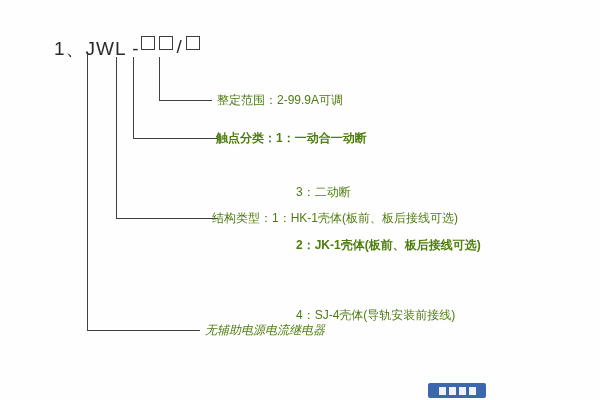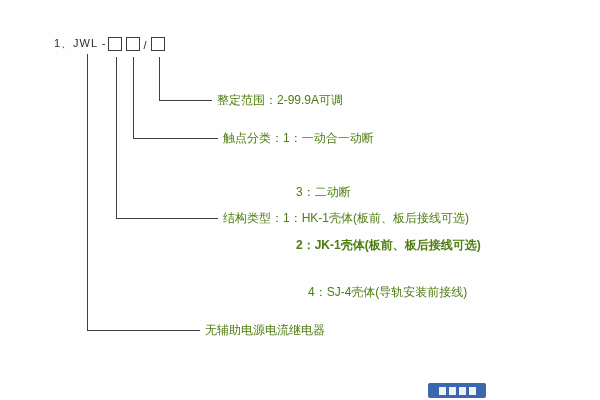--- a/index.html
+++ b/index.html
@@ -13,26 +13,26 @@
     width: 600px;
     height: 400px;
     background: #fefefe;
     overflow: hidden;
     color: #333333;
   }
   .title {
     position: absolute;
     left: 54px;
     top: 36px;
-    font-size: 11px;
+    font-size: 19px;
     letter-spacing: 1px;
     color: #2b2b2b;
     white-space: nowrap;
     display: flex;
-    align-items: flex-end;
+    align-items: flex-start;
   }
   .box {
     display: inline-block;
     width: 12px;
     height: 12px;
     border: 1px solid #3c3c3c;
     margin: 0 2px;
     background: #ffffff;
   }
   .slash {
@@ -95,28 +95,28 @@
   <div class="hline" style="left:116px; top:218px; width:102px;"></div>
 
   <div class="vline" style="left:133px; top:57px; height:81px;"></div>
   <div class="hline" style="left:133px; top:138px; width:85px;"></div>
 
   <div class="vline" style="left:159px; top:57px; height:43px;"></div>
   <div class="hline" style="left:159px; top:100px; width:53px;"></div>
 
   <div class="label" style="left:217px; top:92px;">整定范围：2-99.9A可调</div>
 
-  <div class="label" style="left:223px; top:130px;">触点分类：1：一动合一动断</div>
+  <div class="label" style="left:216px; top:130px;font-weight:bold;">触点分类：1：一动合一动断</div>
   <div class="label" style="left:296px; top:184px;text-align:right;">3：二动断</div>
 
-  <div class="label" style="left:223px; top:210px;">结构类型：1：HK-1壳体(板前、板后接线可选)</div>
+  <div class="label" style="left:212px; top:210px;">结构类型：1：HK-1壳体(板前、板后接线可选)</div>
   <div class="label" style="left:296px; top:237px;font-weight:bold;">2：JK-1壳体(板前、板后接线可选)</div>
-  <div class="label" style="left:296px; top:284px;margin-left:12px;">4：SJ-4壳体(导轨安装前接线)</div>
+  <div class="label" style="left:296px; top:307px;">4：SJ-4壳体(导轨安装前接线)</div>
 
-  <div class="label" style="left:205px; top:322px;">无辅助电源电流继电器</div>
+  <div class="label" style="left:205px; top:322px;font-style:italic;">无辅助电源电流继电器</div>
 
   <div class="watermark">
     <span></span>
     <span></span>
     <span></span>
     <span></span>
   </div>
 
 </div>
 

